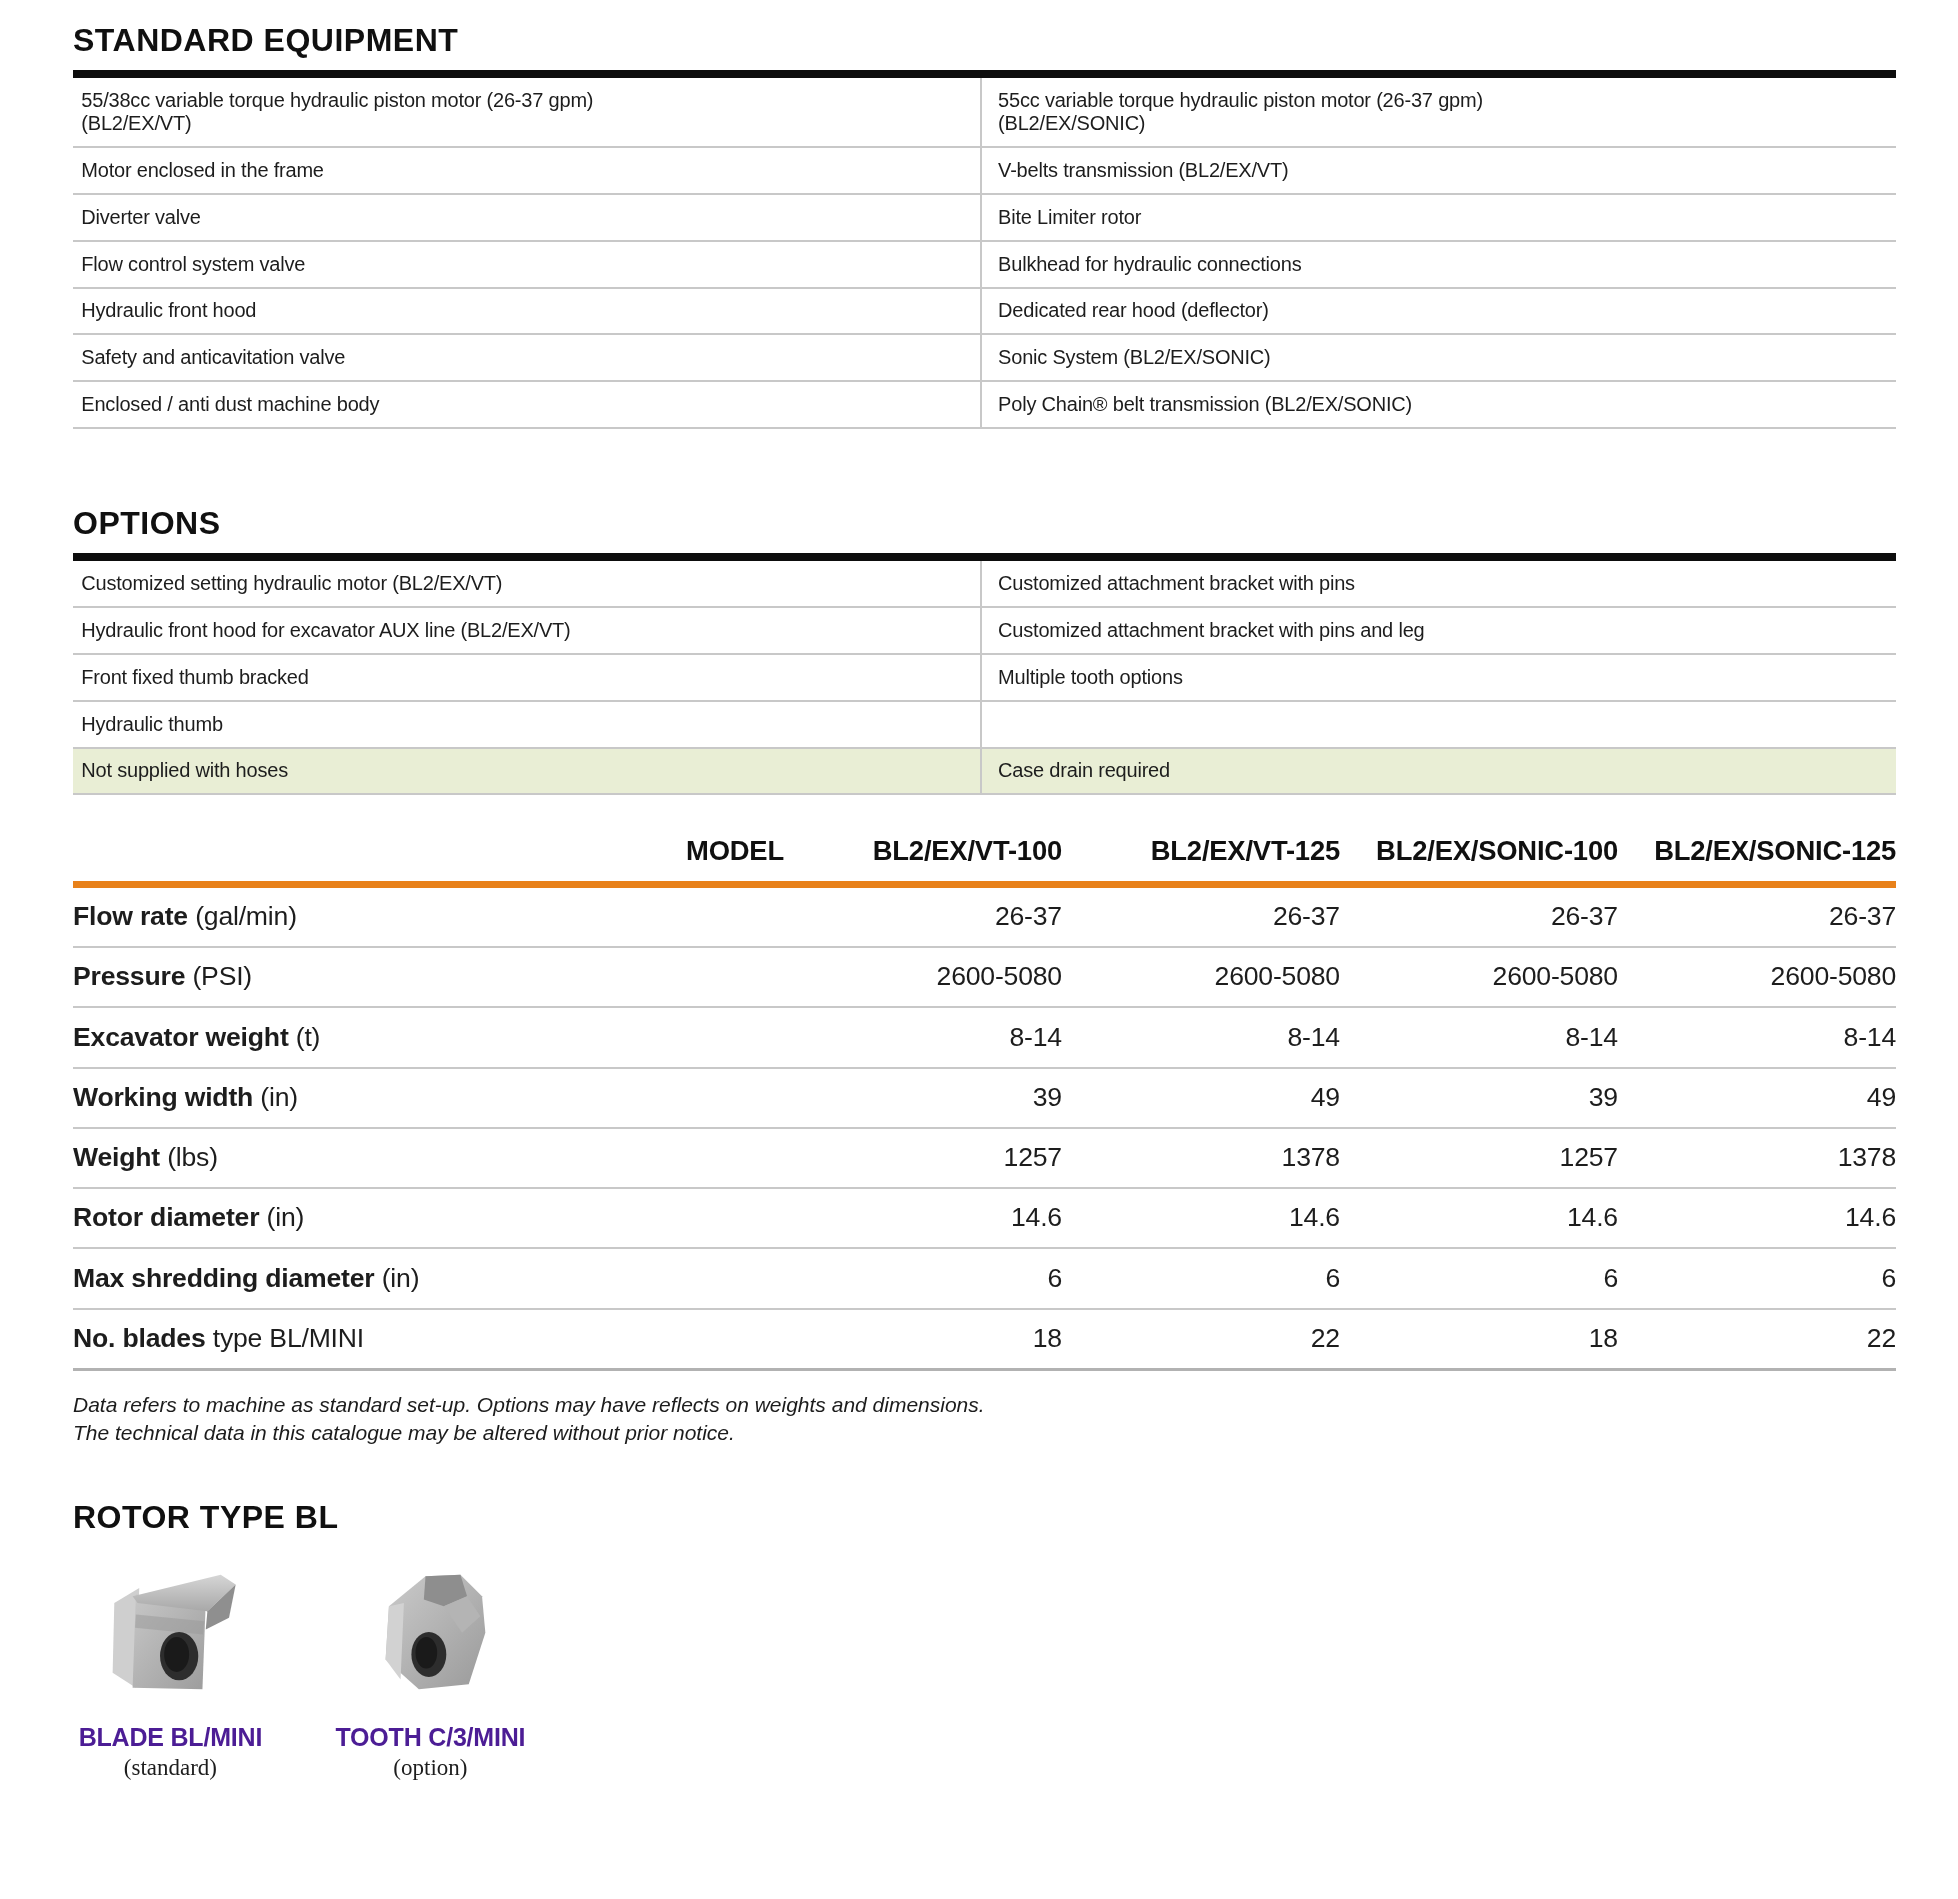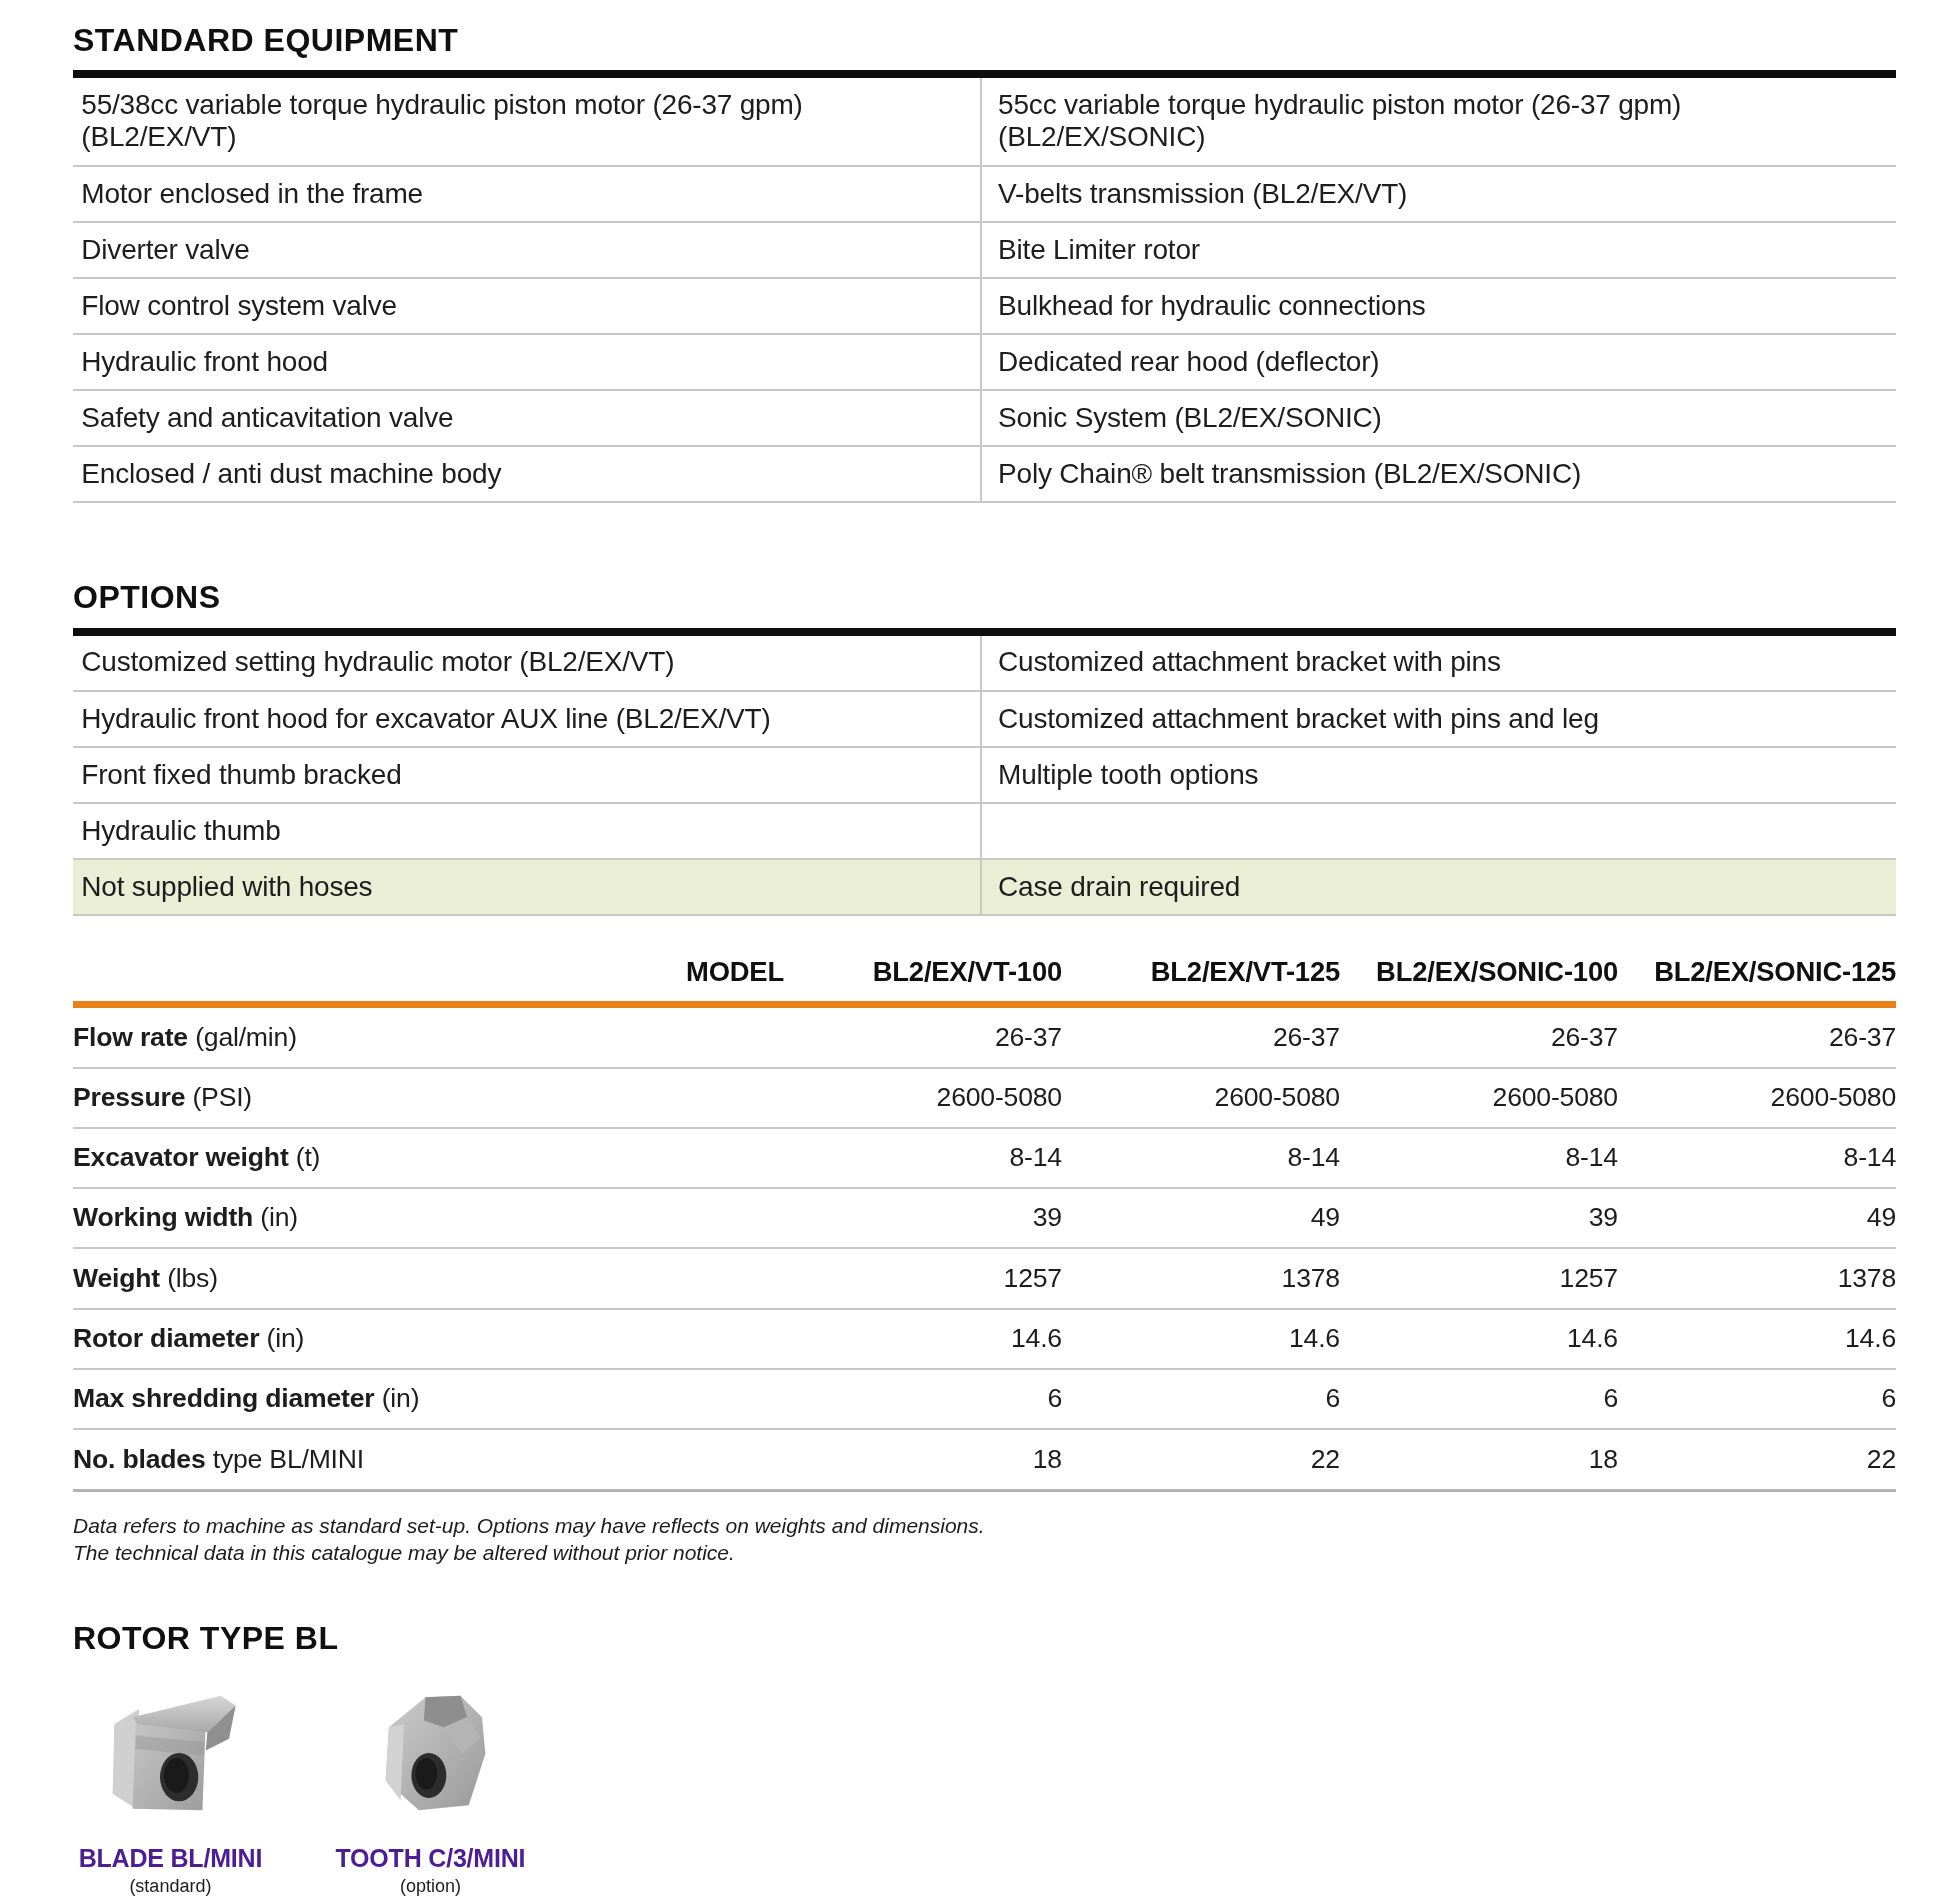--- a/index.html
+++ b/index.html
@@ -8,21 +8,21 @@
 
   
   .section-title {
     font-size:32px; font-weight:bold; letter-spacing:0.5px; margin:0;
     padding-bottom:11.6px; border-bottom:8.3px solid var(--bar-black,#0d0d0d);
     color:#101010;
   }
   .title-plain { border-bottom:none; padding-bottom:0; }
 
   
-  table.duo { width:100%; border-collapse:collapse; table-layout:fixed; font-size:28px; }
+  table.duo { width:100%; border-collapse:collapse; table-layout:fixed; font-size:20px; }
   .duo td {
     width:50%; padding:10.8px 21.6px 10.8px 8.3px; border-bottom:2.5px solid var(--sep,#c8c8c8);
     line-height:1.16; letter-spacing:-0.2px; vertical-align:middle; white-space:pre-line;
     color:#1d1d1d;
   }
   .duo td.cell-left  { border-right:2.5px solid var(--sep,#c8c8c8); }
   .duo td.cell-right { padding-left:16.6px; }
   .duo td.hl { background:var(--green,#E9EED5); }
 
   .options-section { margin-top:76px; }
@@ -42,21 +42,21 @@
   .model .b { font-weight:bold; }
 
   .notes { margin-top:20px; font-style:italic; font-size:21px; line-height:1.32; color:#1c1c1c; }
 
   
   .rotor-section { margin-top:53px; }
   .figures { display:flex; gap:52px; margin-left:-6.6px; margin-top:25px; }
   .figure { width:208px; display:flex; flex-direction:column; align-items:center; }
   .fig-img { height:140px; display:flex; align-items:flex-end; }
   .fig-name { margin-top:21.6px; font-weight:bold; font-size:25px; letter-spacing:-0.2px; text-align:center; color:#4c1d95; }
-  .fig-qual { font-size:18px; margin-top:3.3px; text-align:left; }
+  .fig-qual { font-size:23px; margin-top:3.3px; text-align:left;font-family:Liberation Serif, serif; }
 </style>
 </head>
 <body>
 
 <div class="page">
 
   <section>
     <h2 class="section-title">STANDARD EQUIPMENT</h2>
     <table class="duo">
       <tbody>

